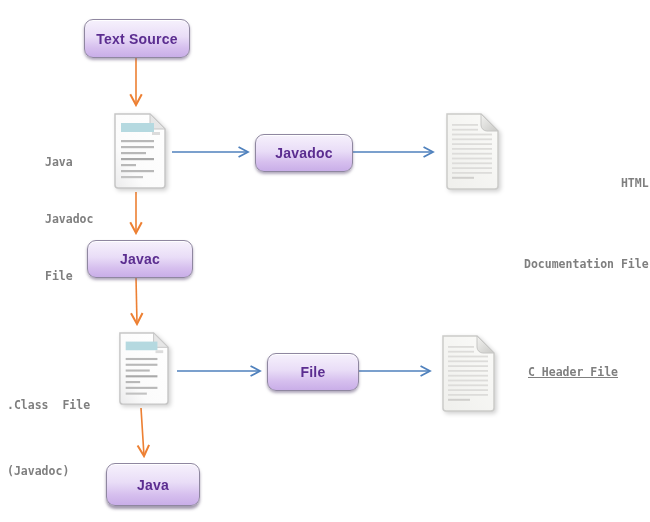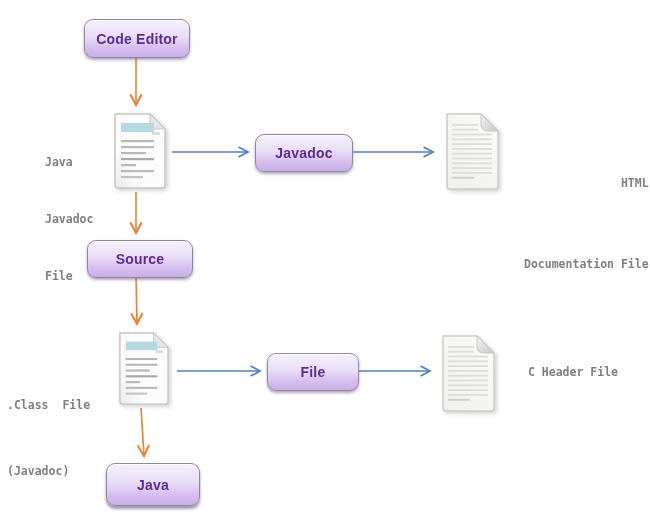--- a/index.html
+++ b/index.html
@@ -36,21 +36,21 @@
     position:absolute;
     color:#7F7F7F;
     font-family:"DejaVu Sans Mono", monospace;
     font-weight:bold;
     font-size:11.5px;
     white-space:pre;
   }
   #label-java-source{left:45px;top:115px;line-height:19px;}
   #label-html-doc{left:524px;top:116px;line-height:27px;text-align:right;}
   #label-class-file{left:7px;top:350px;line-height:22px;}
-  #label-c-header{left:528px;top:364px;line-height:16px;}
+  #label-c-header{left:528px;top:364px;line-height:16px;text-decoration:underline;}
 
   
   .doc-icon{position:absolute;filter:drop-shadow(2px 2px 2px rgba(0,0,0,0.18));}
   #doc-java-source{left:108px;top:112px;}
   #doc-html{left:440px;top:112px;}
   #doc-class{left:112px;top:331px;}
   #doc-c-header{left:436px;top:334px;}
 </style>
 </head>
 <body>
@@ -87,23 +87,23 @@
     <line x1="136" y1="58" x2="136" y2="105" stroke="#ED8033" stroke-width="1.6" marker-end="url(#mOrange)"></line>
     <line x1="136" y1="192" x2="136" y2="233" stroke="#ED8033" stroke-width="1.6" marker-end="url(#mOrange)"></line>
     <line x1="136" y1="277" x2="137" y2="324" stroke="#ED8033" stroke-width="1.6" marker-end="url(#mOrange)"></line>
     <line x1="141" y1="408" x2="144" y2="456" stroke="#ED8033" stroke-width="1.6" marker-end="url(#mOrange)"></line>
     <line x1="172" y1="152" x2="248" y2="152" stroke="#4F81BD" stroke-width="1.4" marker-end="url(#mBlue)"></line>
     <line x1="352" y1="152" x2="433" y2="152" stroke="#4F81BD" stroke-width="1.4" marker-end="url(#mBlue)"></line>
     <line x1="177" y1="371" x2="260" y2="371" stroke="#4F81BD" stroke-width="1.4" marker-end="url(#mBlue)"></line>
     <line x1="358" y1="371" x2="430" y2="371" stroke="#4F81BD" stroke-width="1.4" marker-end="url(#mBlue)"></line>
   </svg>
 
-  <div class="node" id="node-text-editor">Code Editor</div>
+  <div class="node" id="node-text-editor">Text Source</div>
   <div class="node" id="node-javadoc">Javadoc</div>
-  <div class="node" id="node-javac">Source</div>
+  <div class="node" id="node-javac">Javac</div>
   <div class="node" id="node-javah">File</div>
   <div class="node" id="node-java">Java</div>
 
   <svg class="doc-icon" id="doc-java-source" width="62" height="79" viewBox="0 0 62 79">
     <path d="M7,2 H42 L57,17 V73 a3,3 0 0 1 -3,3 H10 a3,3 0 0 1 -3,-3 Z" fill="url(#pageGradA)" stroke="#c6c6c6" stroke-width="1.5"></path>
     <path d="M42,2 V17 H57 Z" fill="#e6e6e6" stroke="#c6c6c6" stroke-width="1"></path>
     <rect x="13" y="11" width="33" height="9" fill="#B5D9E0"></rect>
     <rect x="44" y="20" width="8" height="3" fill="#dcdcdc"></rect>
     <rect x="13" y="28" width="33" height="2.2" fill="#b8b8b8"></rect>
     <rect x="13" y="34" width="33" height="2.2" fill="#b8b8b8"></rect>

